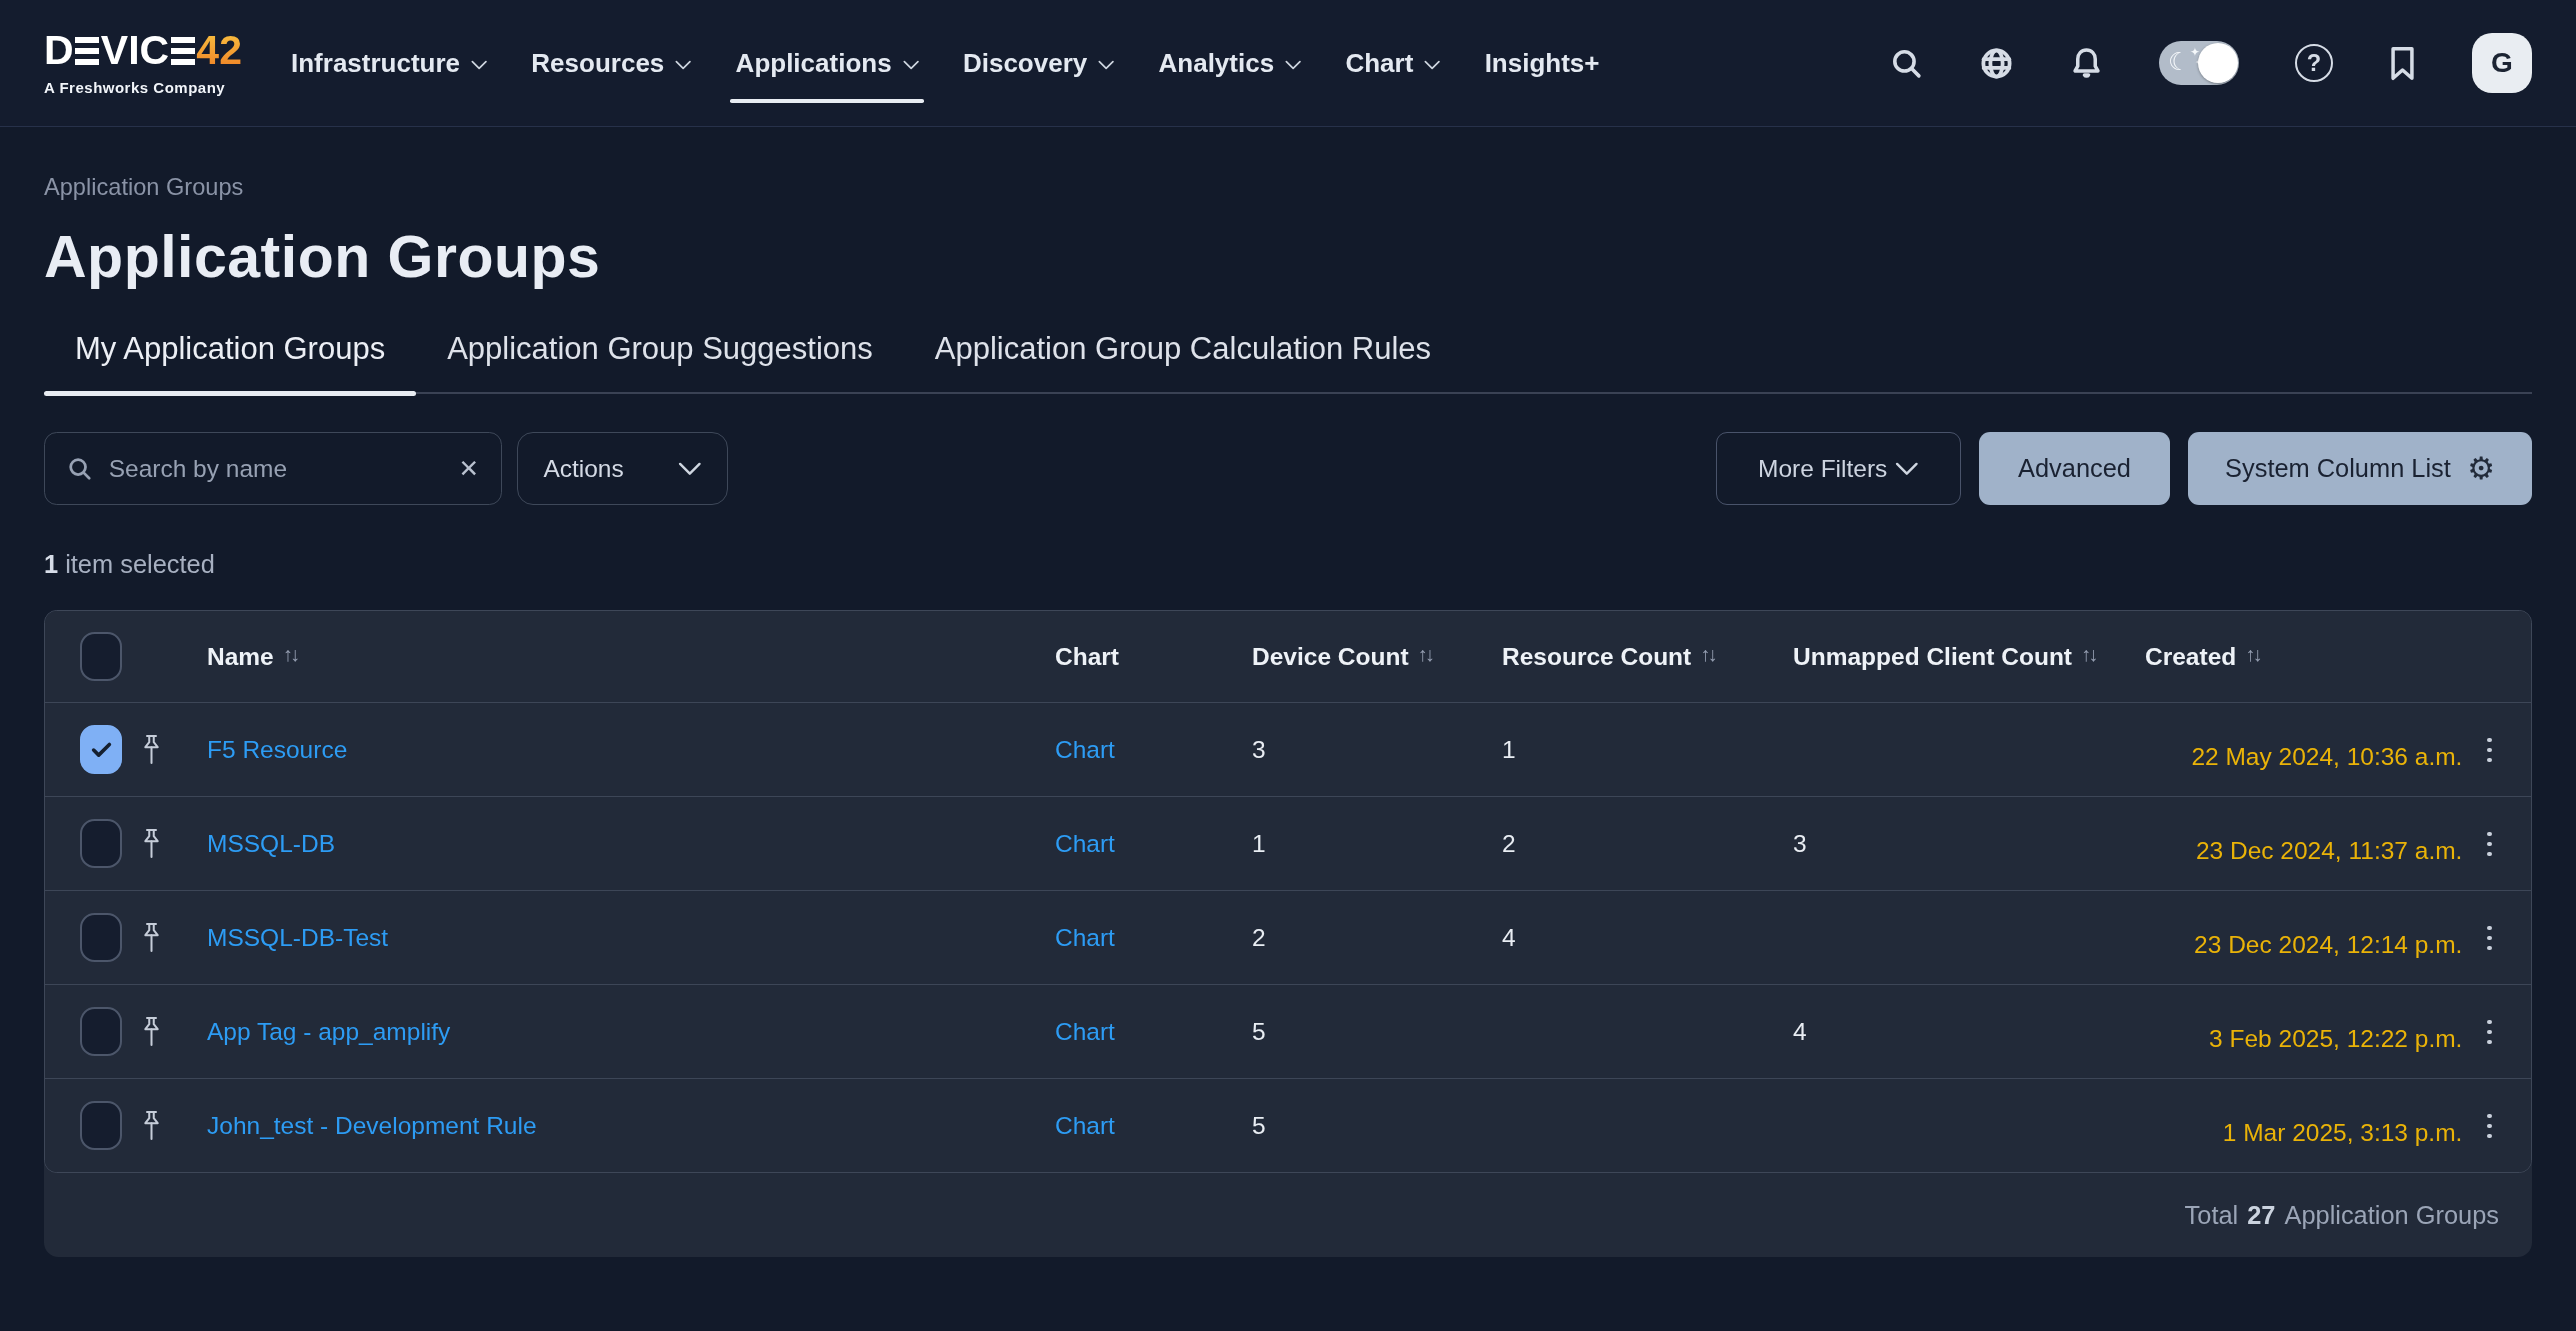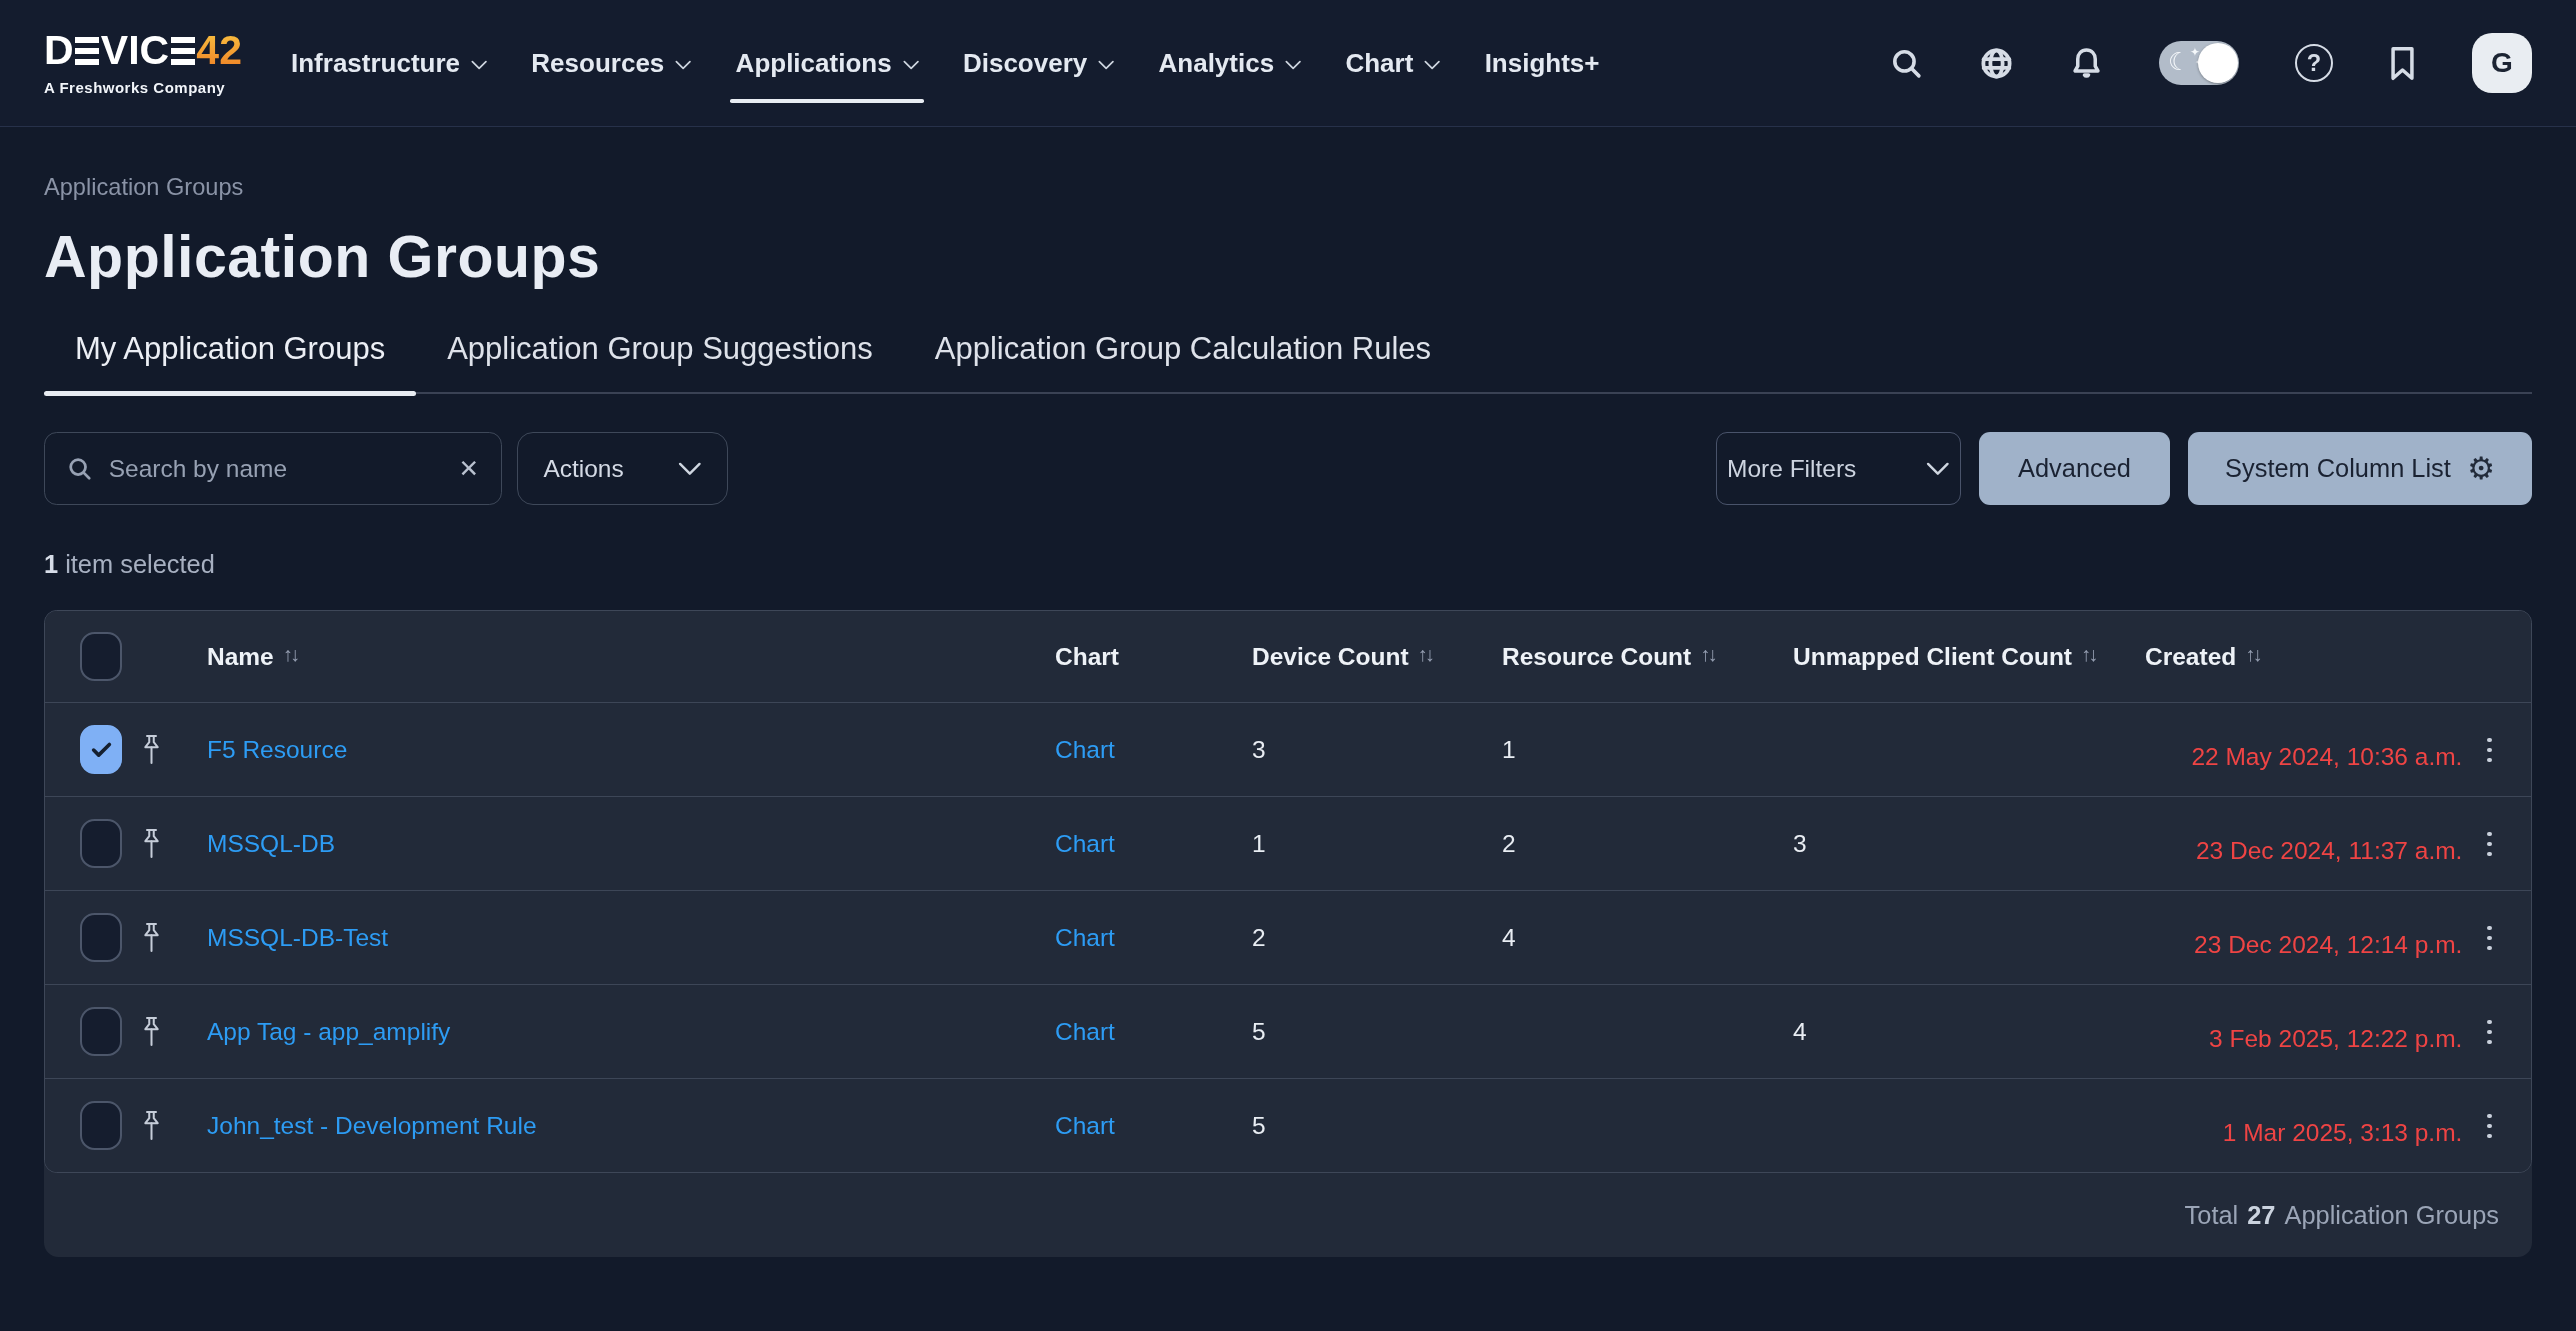--- a/index.html
+++ b/index.html
@@ -73,21 +73,21 @@
   .actions-btn {
     margin-left: 15px; width: 211px; height: 73px; border: 1.8px solid #3E4859; border-radius: 16px;
     background: transparent; display: flex; align-items: center; justify-content: space-between;
     padding: 0 25.4px; cursor: pointer;
   }
   .actions-btn .lbl { font-size: 24.5px; color: #D4DAE5; }
 
   .toolbar-right { margin-left: auto; display: flex; align-items: center; gap: 18px; }
   .morefilters-btn {
     width: 245px; height: 73px; border: 1.8px solid #49536A; border-radius: 11px; background: transparent;
-    display: flex; align-items: center; justify-content: space-between; padding: 0 10px; cursor: pointer;
+    display: flex; align-items: center; justify-content: space-between; padding: 0 41px; cursor: pointer;
   }
   .morefilters-btn .lbl { font-size: 24.5px; color: #CDD4E0; }
   .filled-btn {
     height: 73px; border: none; border-radius: 11px; background: #A0B2C9; color: #1A2232;
     font-family: "Liberation Sans", sans-serif; font-size: 25.4px; display: flex; align-items: center; justify-content: center; gap: 16.3px; cursor: pointer;
   }
   .advanced-btn { width: 191px; }
   .syscol-btn { width: 344px; }
   .gear { font-size: 31px; color: #222B3A; line-height: 1; }
 
@@ -104,21 +104,21 @@
     align-items: center;
     padding: 0 23.6px 0 35px;
   }
   .thead { height: 91px; background: #222A39; }
   .trow { height: 94px; background: #222A39; border-top: 1.8px solid #3D4657; }
 
   .hcell { display: flex; align-items: flex-start; gap: 9px; font-size: 24.5px; font-weight: 700; color: #EEF2F7; cursor: pointer; }
   .sort { font-size: 20px; color: #949DB0; letter-spacing: -2.7px; font-weight: 400; }
 
   .cell { font-size: 24.5px; color: #E9EDF3; overflow: hidden; white-space: nowrap; }
-  .c-date { text-align: right; color: #ef4444; padding-right: 9px; margin-top: 14px; }
+  .c-date { text-align: right; color: #eab308; padding-right: 9px; margin-top: 14px; }
   .c-kebab { display: flex; justify-content: center; }
 
   .lnk { color: #2D9CF4; text-decoration: none; cursor: pointer; font-size: 24.5px; }
 
   .cb {
     width: 42px; height: 49px; border-radius: 14.5px; border: 2.7px solid #4C566A; background: #151D2E;
     display: flex; align-items: center; justify-content: center; cursor: pointer;
   }
   .cb svg { display: none; }
   .cb.checked { background: #7FB0F5; border-color: #7FB0F5; }

